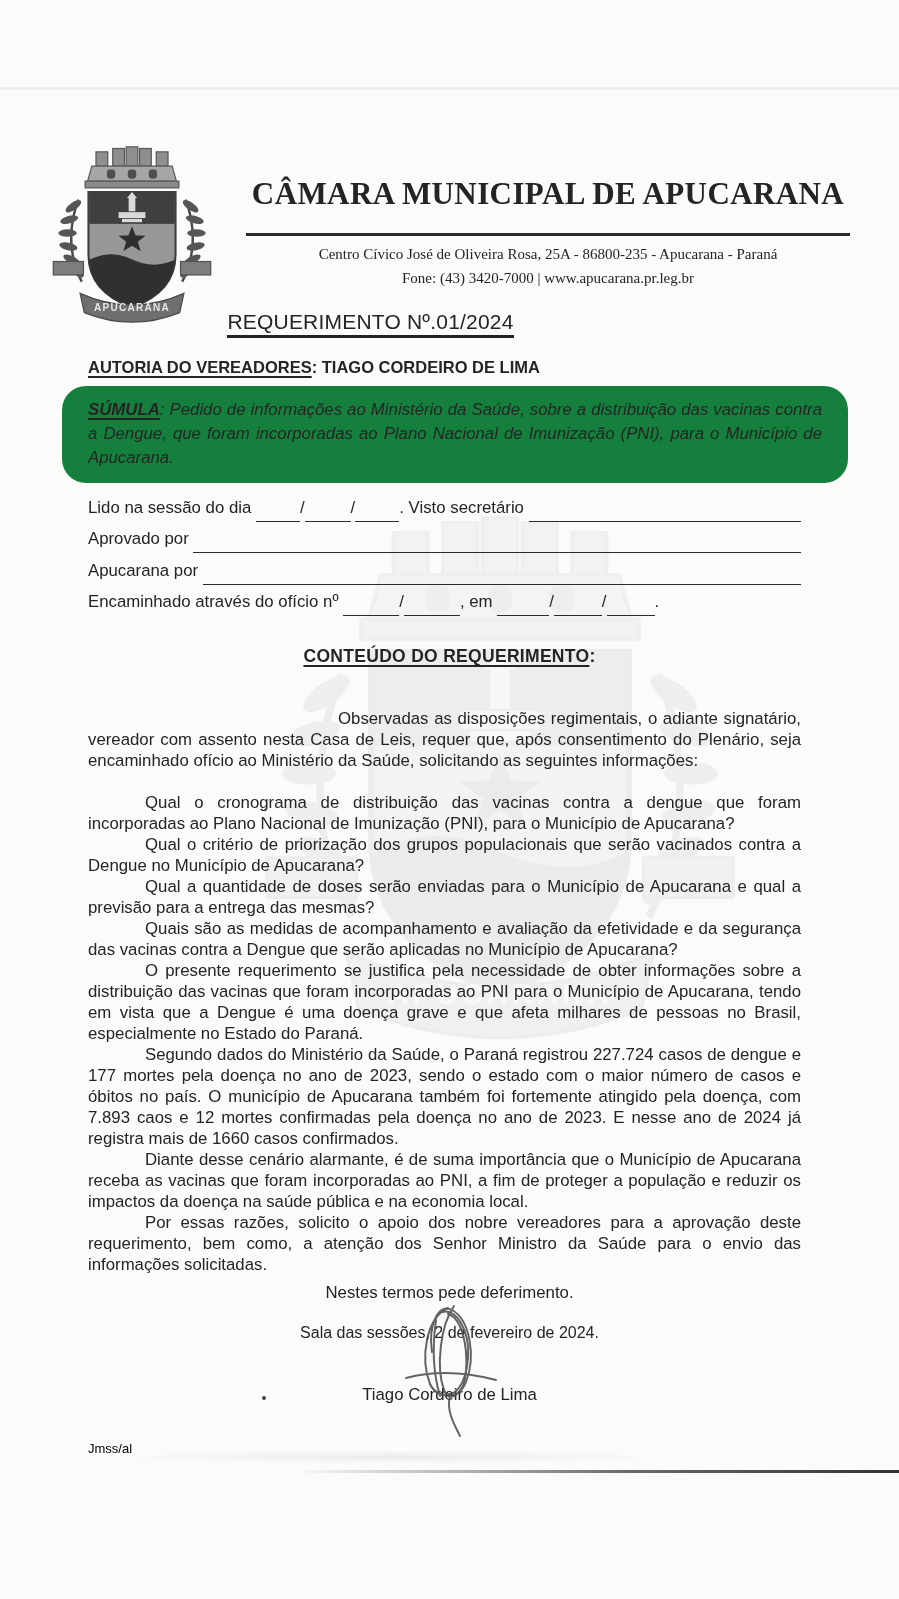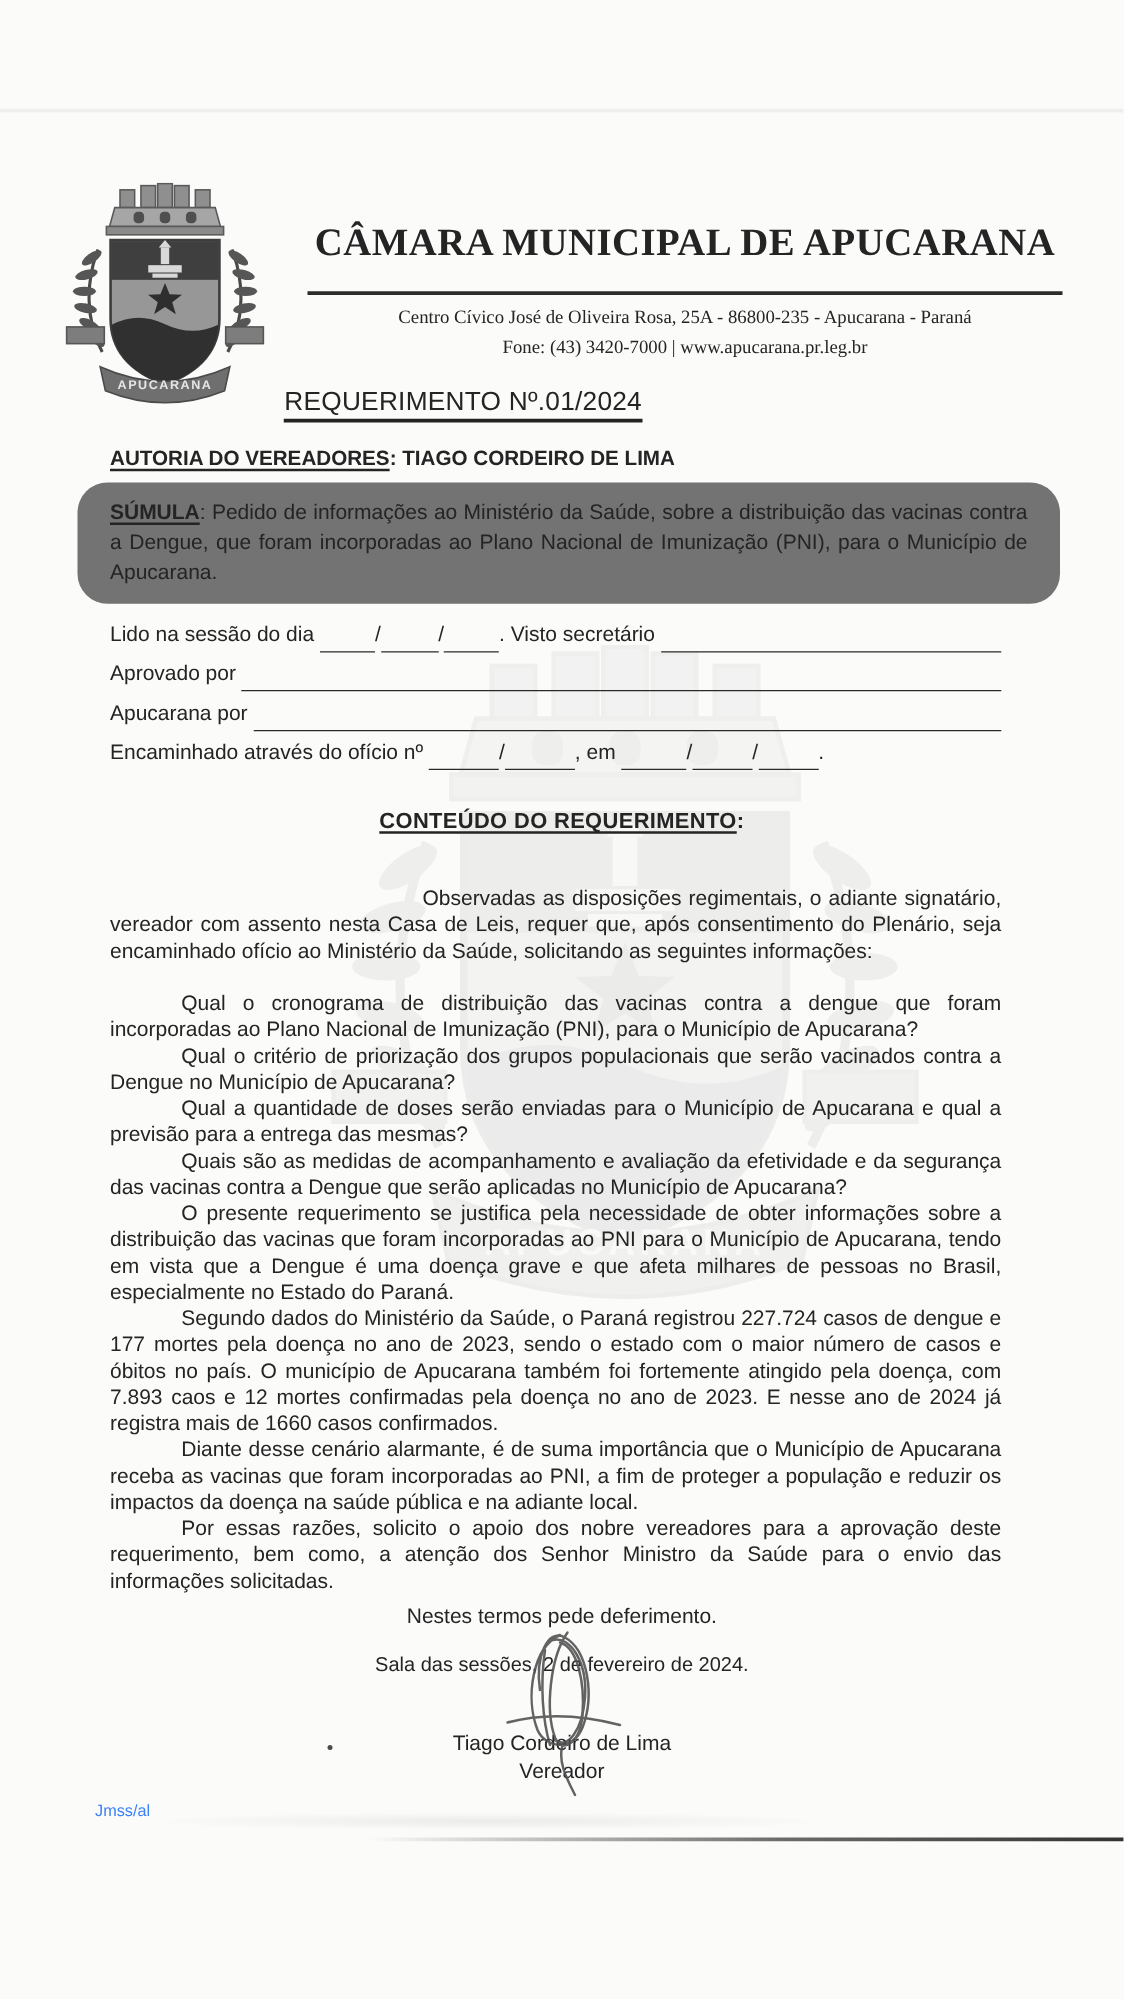--- a/index.html
+++ b/index.html
@@ -45,21 +45,21 @@
         line-height:21px;text-align:justify;}
   .paragraphs p{margin:0;text-indent:57px;}
   .paragraphs p.xl{text-indent:250px;margin-bottom:21px;margin-top:36px;}
   
   .deferimento{position:absolute;top:1283px;left:0;width:899px;text-align:center;font-size:16.8px;}
   .place-date{position:absolute;top:1324px;left:0;width:899px;text-align:center;font-size:16px;}
   .signer-name{position:absolute;top:1385px;left:0;width:899px;text-align:center;font-size:16.8px;}
   .signer-role{position:absolute;top:1407px;left:0;width:899px;text-align:center;font-size:16.8px;}
   .signature{position:absolute;top:1298px;left:396px;width:108px;height:142px;z-index:5;}
   .predot{position:absolute;top:1396px;left:262px;width:4px;height:4px;border-radius:50%;background:#4a4a4a;}
-  .initials{position:absolute;top:1441px;left:76px;font-size:13px;color:#3b82f6;}
+  .initials{position:absolute;top:1441px;left:88px;font-size:13px;color:#000000;}
 </style>
 </head>
 <body>
 
 <svg width="0" height="0" style="position:absolute">
   <defs>
     <symbol id="crest" viewBox="0 0 200 215">
 
       <g fill="#8f8f8f" stroke="#5a5a5a" stroke-width="1.5">
         <rect x="57" y="7" width="14" height="17"></rect>
@@ -145,21 +145,21 @@
   </div>
 
   <div class="doc-title">
     <span class="u2">REQUERIMENTO Nº.01/2024</span>
   </div>
 
   <div class="authorship">
     <span class="u">AUTORIA DO VEREADORES</span><span>: TIAGO CORDEIRO DE LIMA</span>
   </div>
 
-  <div class="sumula" style="background: #737373;">
+  <div class="sumula" style="background: #15803d; font-style: italic;">
     <span class="lbl u">SÚMULA</span><span>: Pedido de informações ao Ministério da Saúde, sobre a distribuição das vacinas contra a Dengue, que foram incorporadas ao Plano Nacional de Imunização (PNI), para o Município de Apucarana.</span>
   </div>
 
   <div class="routing">
     <div class="line">
       <span>Lido na sessão do dia </span><span class="bl w44"></span><span>/</span><span class="bl w46"></span><span>/</span><span class="bl w44"></span><span>. Visto secretário </span><span class="bl grow"></span>
     </div>
     <div class="line">
       <span>Aprovado por </span><span class="bl grow"></span>
     </div>
@@ -176,40 +176,39 @@
   </div>
 
   <div class="paragraphs" id="paragraphs">
       <p class="xl">Observadas as disposições regimentais, o adiante signatário, vereador com assento nesta Casa de Leis, requer que, após consentimento do Plenário, seja encaminhado ofício ao Ministério da Saúde, solicitando as seguintes informações:</p>
       <p>Qual o cronograma de distribuição das vacinas contra a dengue que foram incorporadas ao Plano Nacional de Imunização (PNI), para o Município de Apucarana?</p>
       <p>Qual o critério de priorização dos grupos populacionais que serão vacinados contra a Dengue no Município de Apucarana?</p>
       <p>Qual a quantidade de doses serão enviadas para o Município de Apucarana e qual a previsão para a entrega das mesmas?</p>
       <p>Quais são as medidas de acompanhamento e avaliação da efetividade e da segurança das vacinas contra a Dengue que serão aplicadas no Município de Apucarana?</p>
       <p>O presente requerimento se justifica pela necessidade de obter informações sobre a distribuição das vacinas que foram incorporadas ao PNI para o Município de Apucarana, tendo em vista que a Dengue é uma doença grave e que afeta milhares de pessoas no Brasil, especialmente no Estado do Paraná.</p>
       <p>Segundo dados do Ministério da Saúde, o Paraná registrou 227.724 casos de dengue e 177 mortes pela doença no ano de 2023, sendo o estado com o maior número de casos e óbitos no país. O município de Apucarana também foi fortemente atingido pela doença, com 7.893 caos e 12 mortes confirmadas pela doença no ano de 2023. E nesse ano de 2024 já registra mais de 1660 casos confirmados.</p>
-      <p>Diante desse cenário alarmante, é de suma importância que o Município de Apucarana receba as vacinas que foram incorporadas ao PNI, a fim de proteger a população e reduzir os impactos da doença na saúde pública e na adiante local.</p>
+      <p>Diante desse cenário alarmante, é de suma importância que o Município de Apucarana receba as vacinas que foram incorporadas ao PNI, a fim de proteger a população e reduzir os impactos da doença na saúde pública e na economia local.</p>
       <p>Por essas razões, solicito o apoio dos nobre vereadores para a aprovação deste requerimento, bem como, a atenção dos Senhor Ministro da Saúde para o envio das informações solicitadas.</p>
     </div>
 
   <div class="deferimento">Nestes termos pede deferimento.</div>
   <div class="place-date">Sala das sessões, 2 de fevereiro de 2024.</div>
 
   <div class="predot"></div>
 
   <div class="signature">
     <svg viewBox="0 0 108 142" width="108" height="142" fill="none" stroke="#4f4f4f" stroke-width="2" stroke-linecap="round" opacity="0.88">
       <path d="M52,10 C30,20 24,60 34,86 C40,100 62,104 70,84 C80,58 74,22 56,12 C42,4 32,28 36,54"></path>
       <path d="M58,8 C44,28 40,70 48,92 C54,106 68,96 70,74 C72,48 66,20 52,16"></path>
       <path d="M46,14 C60,10 74,32 72,60 C70,86 58,102 48,94"></path>
       <path d="M40,22 C36,50 38,78 44,98"></path>
       <path d="M10,80 C40,72 70,74 100,82"></path>
       <path d="M54,98 C50,112 58,126 64,138"></path>
     </svg>
   </div>
 
   <div class="signer-name">Tiago Cordeiro de Lima</div>
-  <div class="signer-role">Vereador</div>
 
   <div class="initials">Jmss/al</div>
 
   <div class="smudge"></div>
   <div class="scanline-bottom"></div>
 </div>
 
 </body></html>

